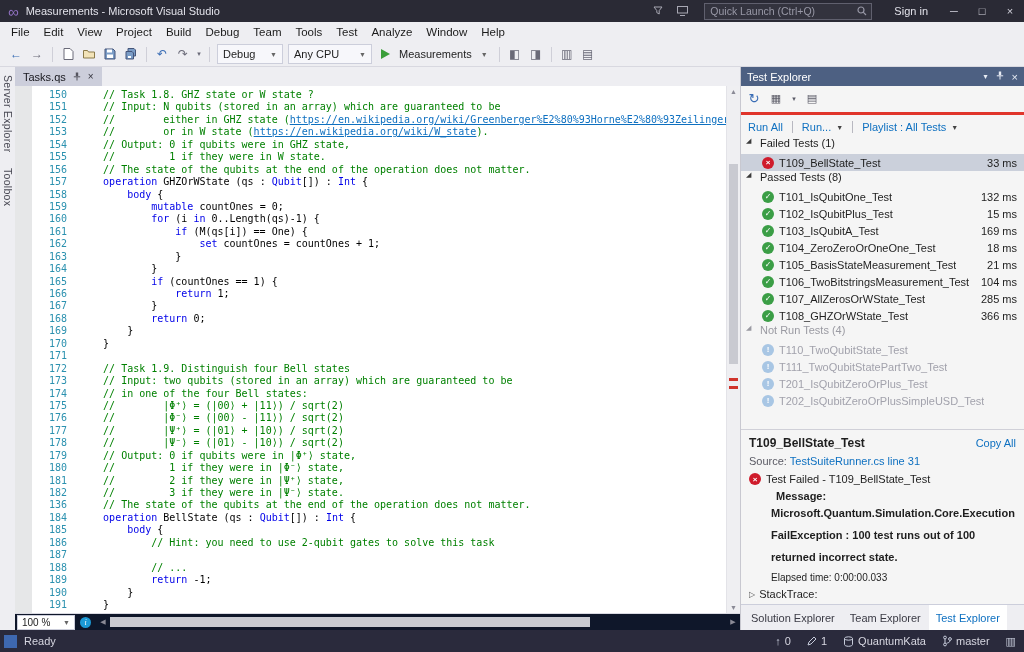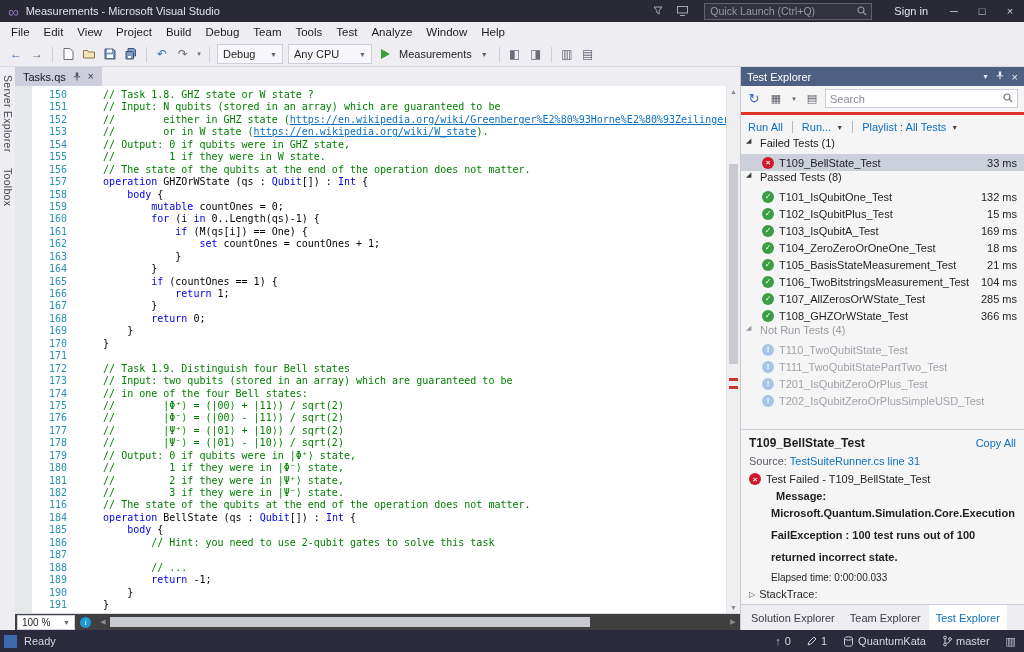--- a/index.html
+++ b/index.html
@@ -52,21 +52,21 @@
   .tok-c{color:#008000}
   .tok-k{color:#0000E8}
   .tok-t{color:#0000E8}
   .tok-p{color:#000}
   .tok-u{color:#0E70C0;text-decoration:underline}
   .v-scroll{width:14px;flex:none;background:#EFEFF2;border-left:1px solid #E3E3E8;position:relative}
   .v-arr{position:absolute;left:0;right:0;text-align:center;font-size:7px;color:#8A8A96}
   .v-arr-up{top:2px}.v-arr-dn{bottom:2px}
   .v-thumb{position:absolute;left:2px;right:2px;top:78px;height:200px;background:#C9CAD1}
   .v-mark-red{position:absolute;left:2px;right:2px;height:3px;background:#D0342C}
-  .editor-bottom{height:17px;flex:none;background:#404040;border-top:1px solid #DADAE2;display:flex;align-items:center}
+  .editor-bottom{height:17px;flex:none;background:#0f172a;border-top:1px solid #DADAE2;display:flex;align-items:center}
   .zoom-combo{width:58px;height:15px;background:#fff;border:1px solid #CCCEDB;margin-left:2px;display:flex;align-items:center;justify-content:space-between;padding:0 4px;font-size:10px;color:#222}
   .zoom-combo .chev{font-size:7px;color:#666}
   .info-dot{width:11px;height:11px;border-radius:50%;background:#1C9AD6;color:#fff;font-size:8px;display:flex;align-items:center;justify-content:center;margin:0 5px;font-family:"Liberation Serif",serif;font-style:italic}
   .h-arr{width:14px;text-align:center;font-size:7px;color:#8A8A96}
   .h-track{flex:1;height:100%;position:relative}
   .h-thumb{position:absolute;top:3px;bottom:3px;left:0;width:78%;background:#C9CAD1}
 
   
   .right-panel{position:absolute;top:67px;left:740px;right:0;bottom:22px;background:#F5F5F5;border-left:1px solid #C8C8D0;display:flex;flex-direction:column}
   .panel-header{height:19px;flex:none;background:#4D6082;color:#fff;display:flex;align-items:center;padding:0 6px;font-size:11px}
@@ -274,21 +274,21 @@
           <div class="ln">173</div>
           <div class="ln">174</div>
           <div class="ln">175</div>
           <div class="ln">176</div>
           <div class="ln">177</div>
           <div class="ln">178</div>
           <div class="ln">179</div>
           <div class="ln">180</div>
           <div class="ln">181</div>
           <div class="ln">182</div>
-          <div class="ln">116</div>
+          <div class="ln">136</div>
           <div class="ln">184</div>
           <div class="ln">185</div>
           <div class="ln">186</div>
           <div class="ln">187</div>
           <div class="ln">188</div>
           <div class="ln">189</div>
           <div class="ln">190</div>
           <div class="ln">191</div>
         </div>
       <div class="sel-margin"></div>
@@ -328,29 +328,20 @@
             </svg>
         </span>
         <span style="font-size:11px">×</span>
       </span>
     </div>
     <div class="te-toolbar">
       <span class="te-tb-icon">↻</span>
       <span class="te-tb-icon grp">▦</span>
       <span class="te-tb-icon grp" style="width:10px;font-size:7px">▾</span>
       <span class="te-tb-icon grp">▤</span>
-      <div class="search-box">
-        <input placeholder="Search" style="">
-        <span>
-          <svg width="10" height="10" viewBox="0 0 10 10">
-              <circle cx="4" cy="4" r="3" fill="none" stroke="#777" stroke-width="1.2"></circle>
-              <line x1="6.2" y1="6.2" x2="9" y2="9" stroke="#777" stroke-width="1.2"></line>
-            </svg>
-        </span>
-      </div>
     </div>
     <div class="progress-bar"></div>
     <div class="te-links">
       <span>Run All</span>
       <span class="link-sep"></span>
       <span>Run...</span>
       <span class="chev">▼</span>
       <span class="link-sep"></span>
       <span>Playlist : All Tests</span>
       <span class="chev">▼</span>

